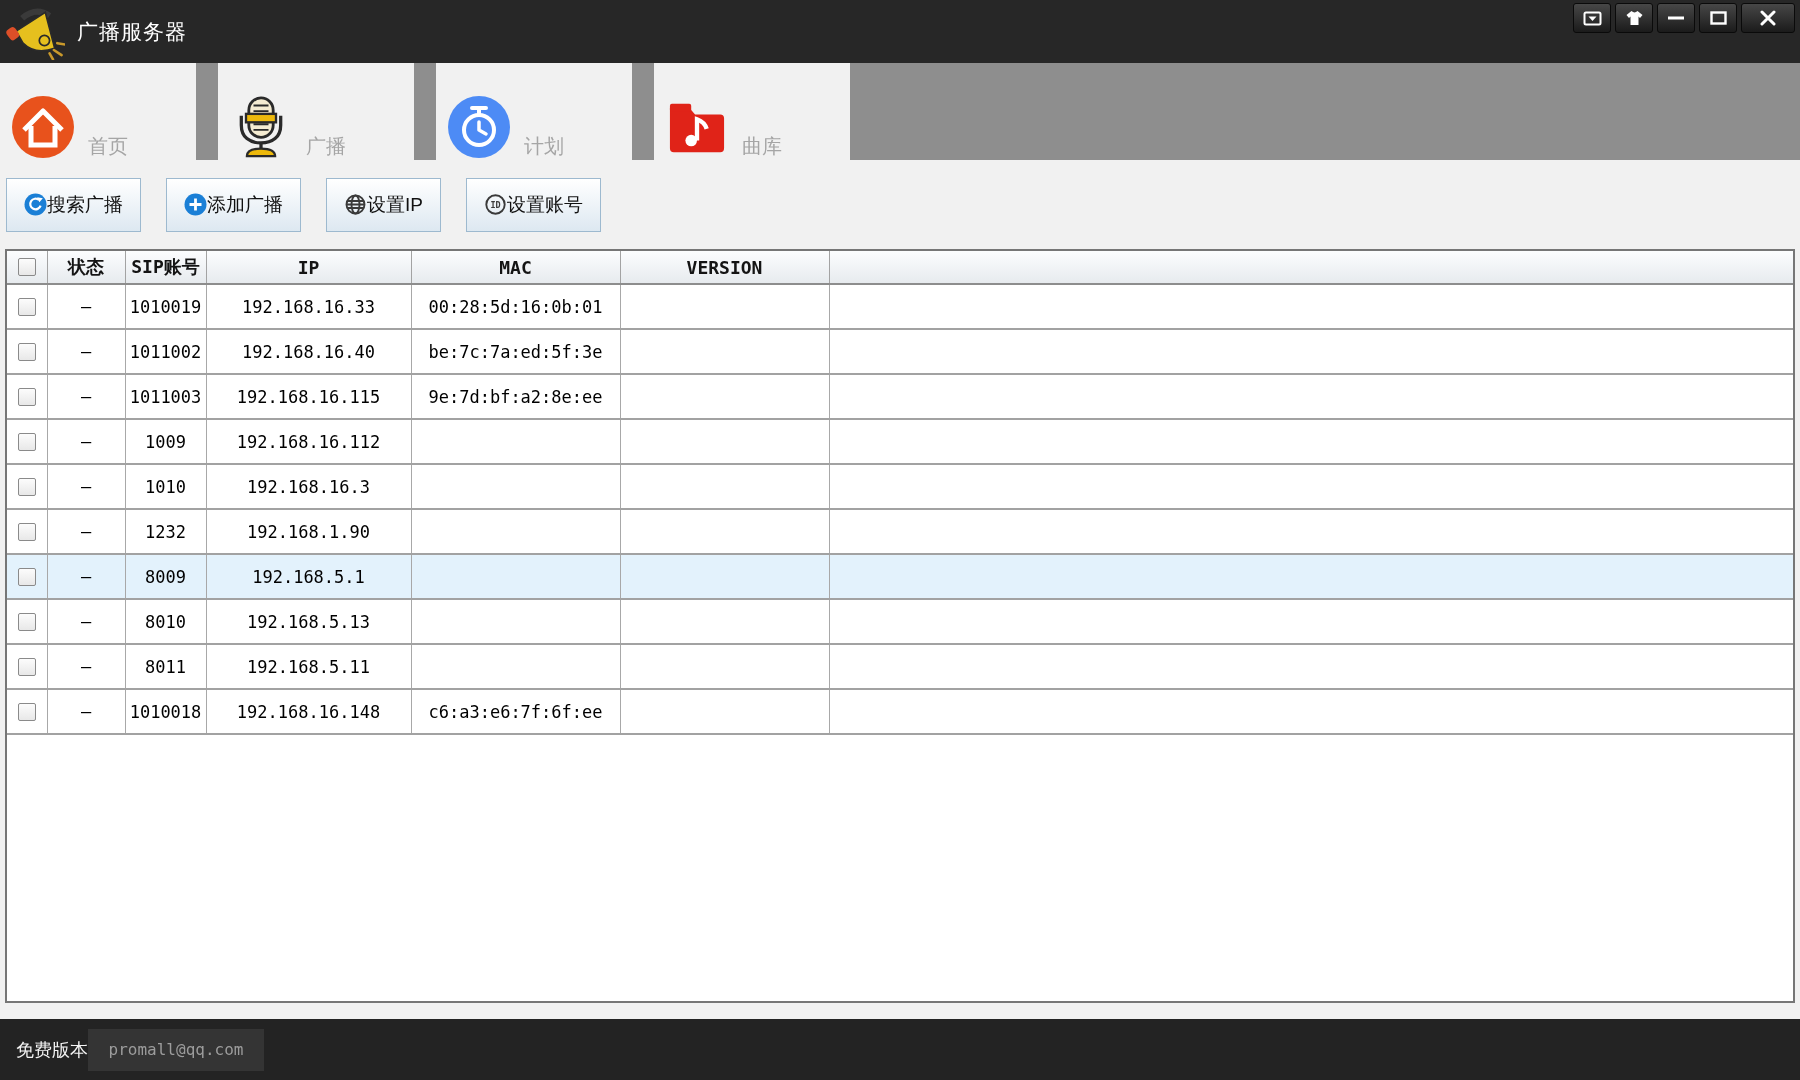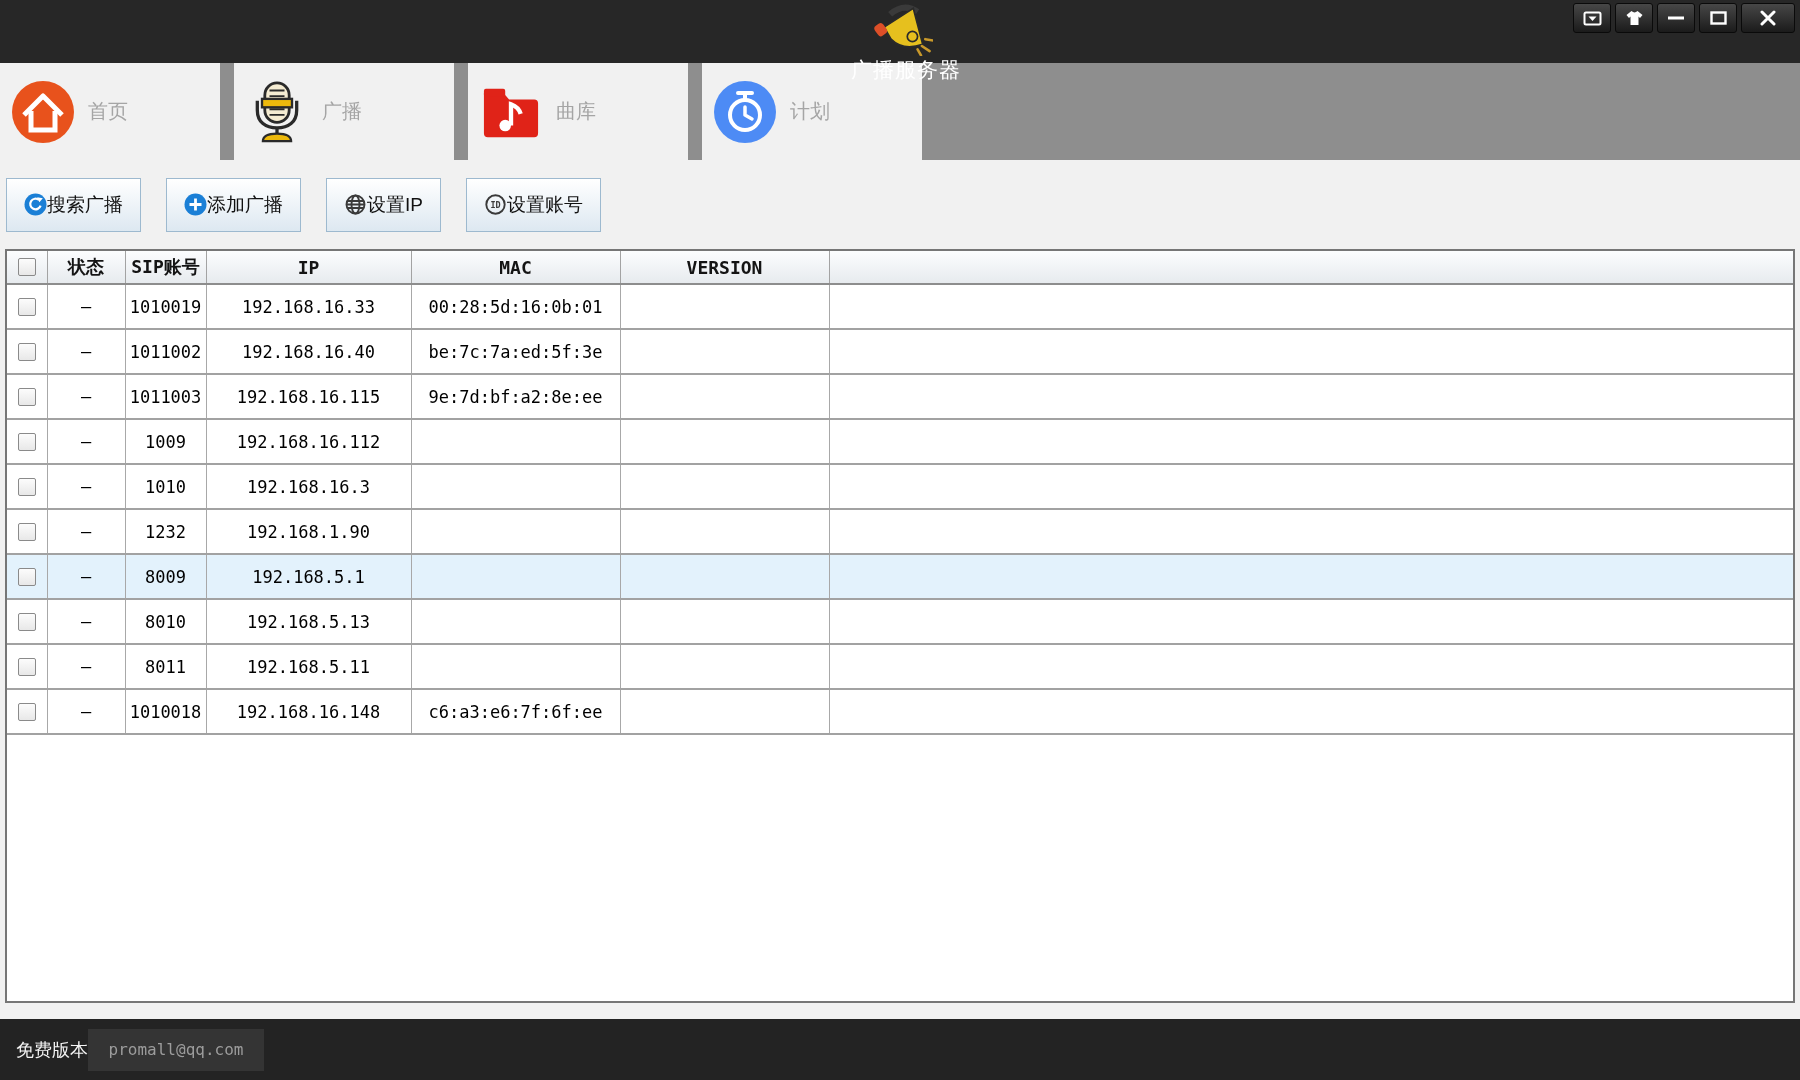--- a/index.html
+++ b/index.html
@@ -6,39 +6,39 @@
   html,body { margin:0; padding:0; }
   body {
     width:1800px; height:1080px;
     font-family:"Liberation Sans", sans-serif;
     background:#f1f1f1; overflow:hidden;
   }
 
   
   .titlebar {
     height:63px; background:#272727; position:relative;
-    display:flex; align-items:center;flex-direction:column;
+    display:flex; align-items:center;
   }
   .logo { width:60px; height:56px; margin-left:5px; flex:none; }
   .app-title { color:#ffffff; font-size:21px; margin-left:12px; letter-spacing:1px; }
   .win-controls { position:absolute; top:3px; right:5px; display:flex; gap:4px; }
   .win-btn {
     width:38px; height:30px;
     background:linear-gradient(#474747,#1b1b1b);
     border:1px solid #0a0a0a; border-radius:3px;
     display:flex; align-items:center; justify-content:center;
     padding:0; cursor:pointer;
   }
   .win-btn.wide { width:54px; }
 
   
   .tabbar { height:97px; background:#8e8e8e; display:flex; }
   .tab {
-    width:220px; background:#f1f1f1; margin-right:14px;
-    display:flex; align-items:center; cursor:pointer;
+    width:196px; background:#f1f1f1; margin-right:22px;
+    display:flex; align-items:flex-end; cursor:pointer;
   }
   .tab-icon { margin-left:10px; width:66px; height:66px; flex:none;
     display:flex; align-items:center; justify-content:center; }
   .tab-label { color:#a5a5a5; font-size:20px; margin-left:12px; }
   .tabbar-fill { flex:1; }
 
   
   .toolbar { height:89px; background:#f1f1f1; display:flex; align-items:center; padding-left:6px; }
   .tool-btn {
     height:54px; border:1px solid #9db9cf;
@@ -153,40 +153,40 @@
         <path d="M11 22 V32 C11 45 20 51 32 51 C44 51 53 45 53 32 V22" stroke="#2a2a2a" stroke-width="3.5" fill="none"></path>
         <path d="M32 51 V58" stroke="#2a2a2a" stroke-width="3.5"></path>
         <path d="M17 65 Q17 57 32 57 Q47 57 47 65 Z" fill="#edb90c" stroke="#2a2a2a" stroke-width="2.5"></path>
       </svg>
     </span>
     <span class="tab-label">广播</span>
   </div>
 
   <div class="tab">
     <span class="tab-icon">
+      <svg width="64" height="64" viewBox="0 0 64 64">
+        <circle cx="32" cy="32" r="31" fill="#4d8bf5"></circle>
+        <path d="M25 13 H39 M32 13 V19" stroke="#ffffff" stroke-width="4" stroke-linecap="round"></path>
+        <circle cx="32" cy="35" r="15" stroke="#ffffff" stroke-width="4" fill="none"></circle>
+        <path d="M32 35 L32 27 M32 35 L39 39" stroke="#ffffff" stroke-width="3.5" stroke-linecap="round"></path>
+      </svg>
+    </span>
+    <span class="tab-label">计划</span>
+  </div>
+
+  <div class="tab">
+    <span class="tab-icon">
       <svg width="62" height="58" viewBox="0 0 64 60">
         <path d="M4 10 H24 L30 17 H56 Q60 17 60 21 V52 Q60 56 56 56 H8 Q4 56 4 52 Z" fill="#e02318"></path>
         <rect x="4" y="6" width="22" height="8" rx="2" fill="#e02318"></rect>
         <circle cx="26" cy="44" r="6" fill="#ffffff"></circle>
         <path d="M32 44 V22 Q40 25 42 32" stroke="#ffffff" stroke-width="4.5" fill="none"></path>
       </svg>
     </span>
     <span class="tab-label">曲库</span>
-  </div>
-
-  <div class="tab">
-    <span class="tab-icon">
-      <svg width="64" height="64" viewBox="0 0 64 64">
-        <circle cx="32" cy="32" r="31" fill="#4d8bf5"></circle>
-        <path d="M25 13 H39 M32 13 V19" stroke="#ffffff" stroke-width="4" stroke-linecap="round"></path>
-        <circle cx="32" cy="35" r="15" stroke="#ffffff" stroke-width="4" fill="none"></circle>
-        <path d="M32 35 L32 27 M32 35 L39 39" stroke="#ffffff" stroke-width="3.5" stroke-linecap="round"></path>
-      </svg>
-    </span>
-    <span class="tab-label">计划</span>
   </div>
 
 
   <div class="tabbar-fill"></div>
 </div>
 
 <div class="toolbar">
 
   <button class="tool-btn">
     <svg width="23" height="23" viewBox="0 0 23 23">

